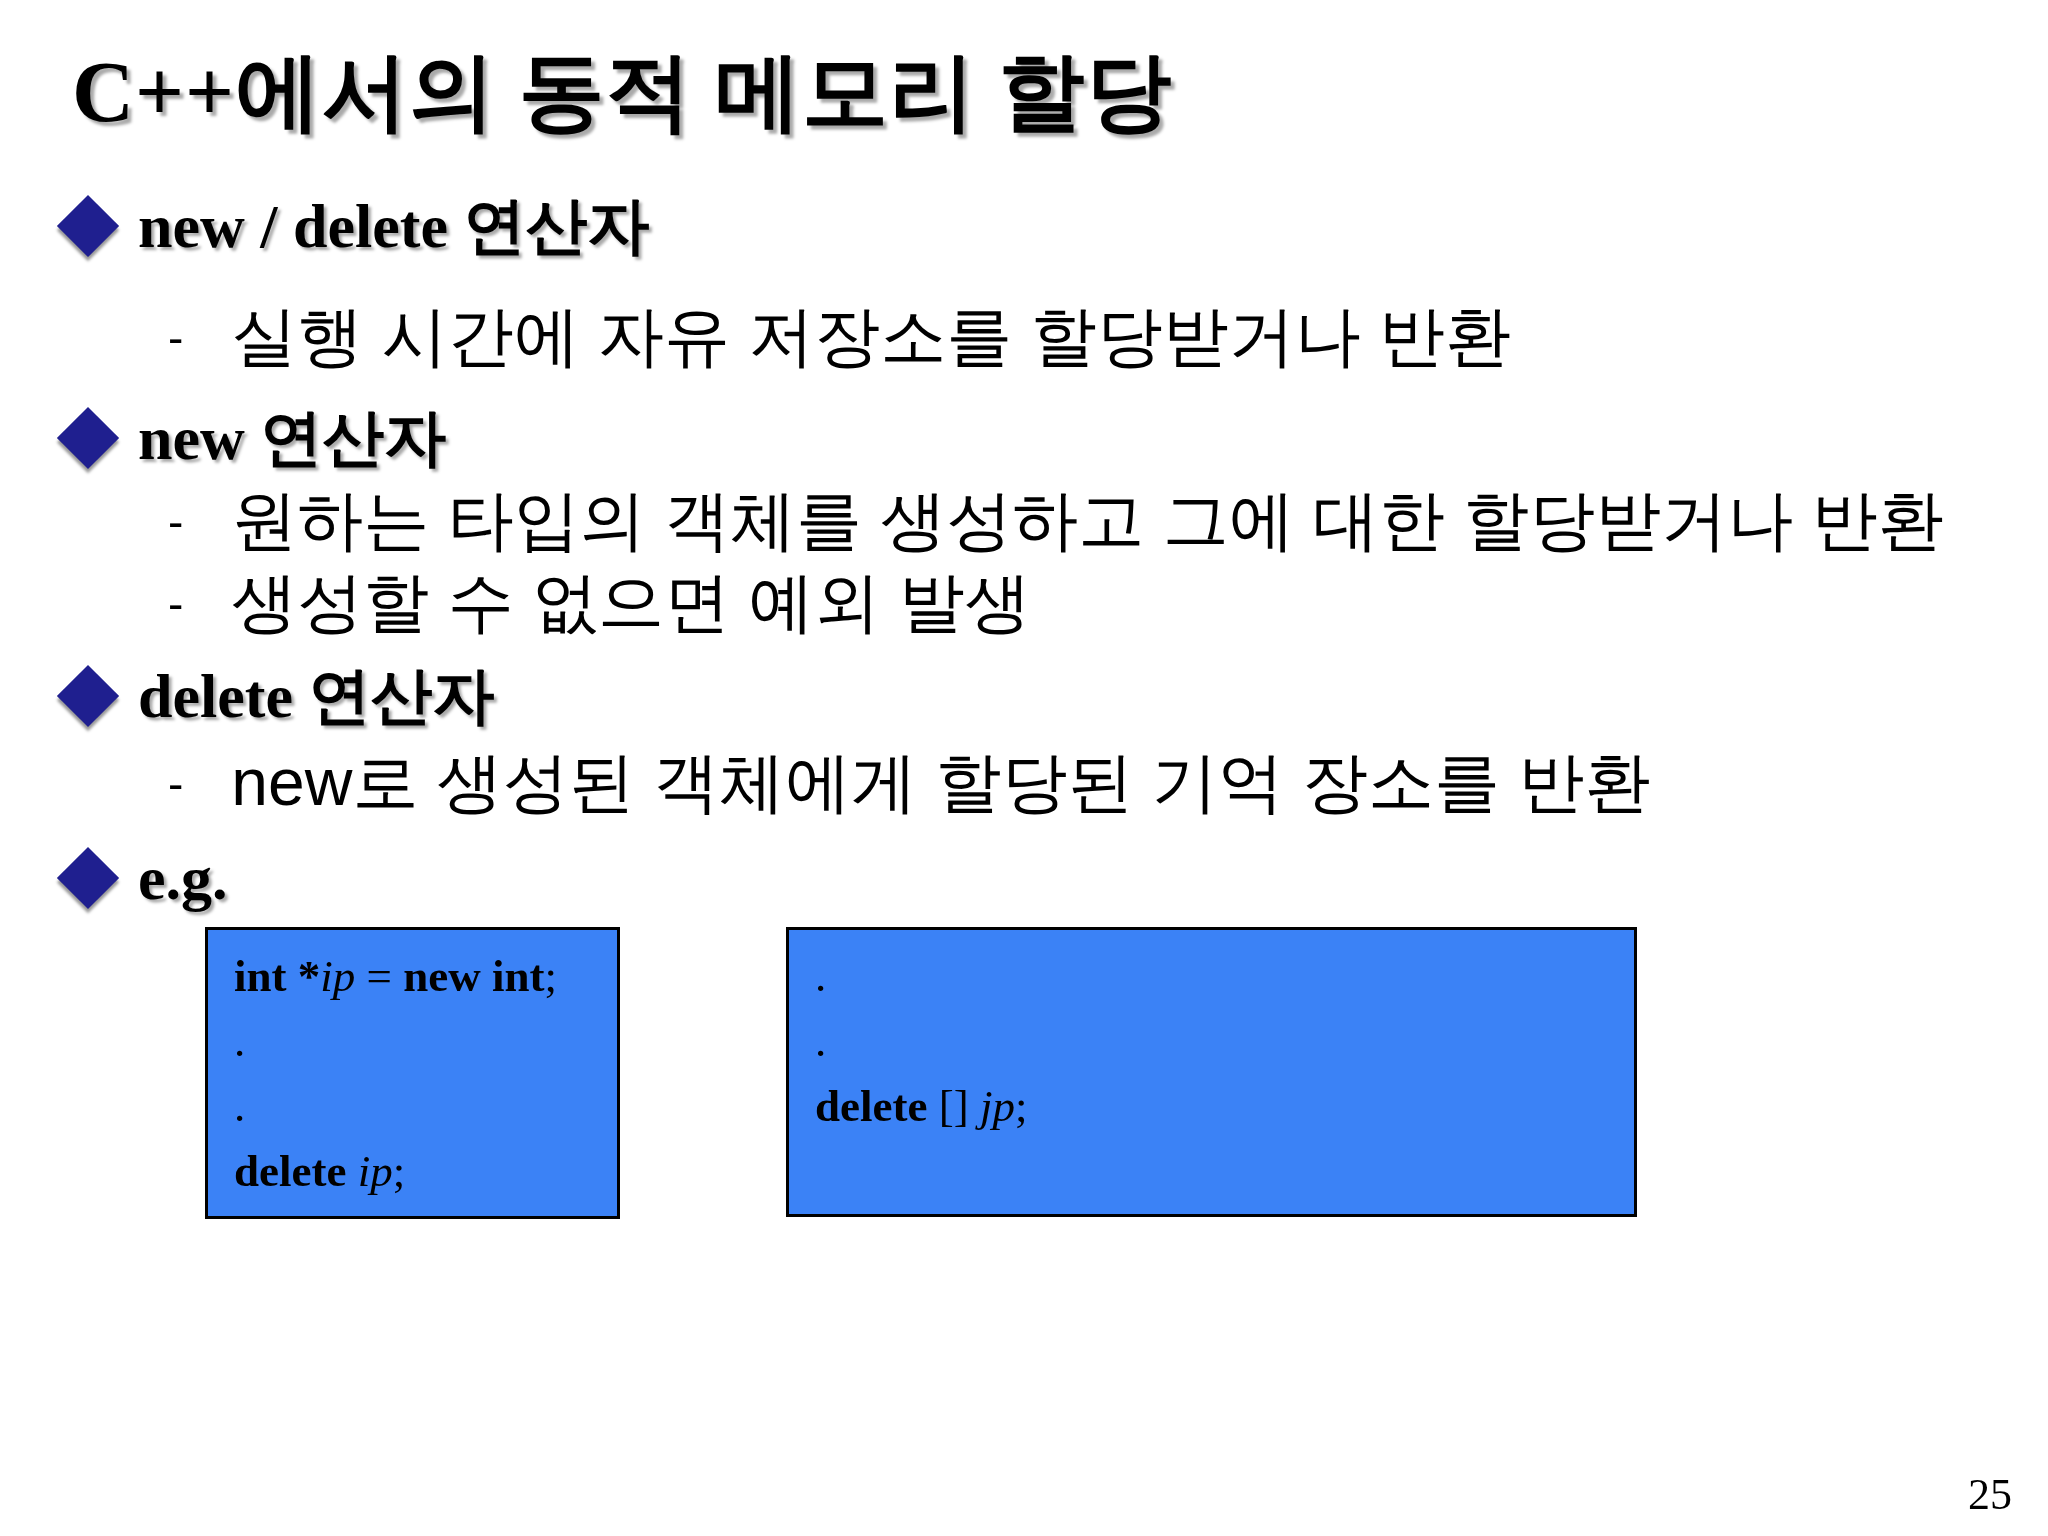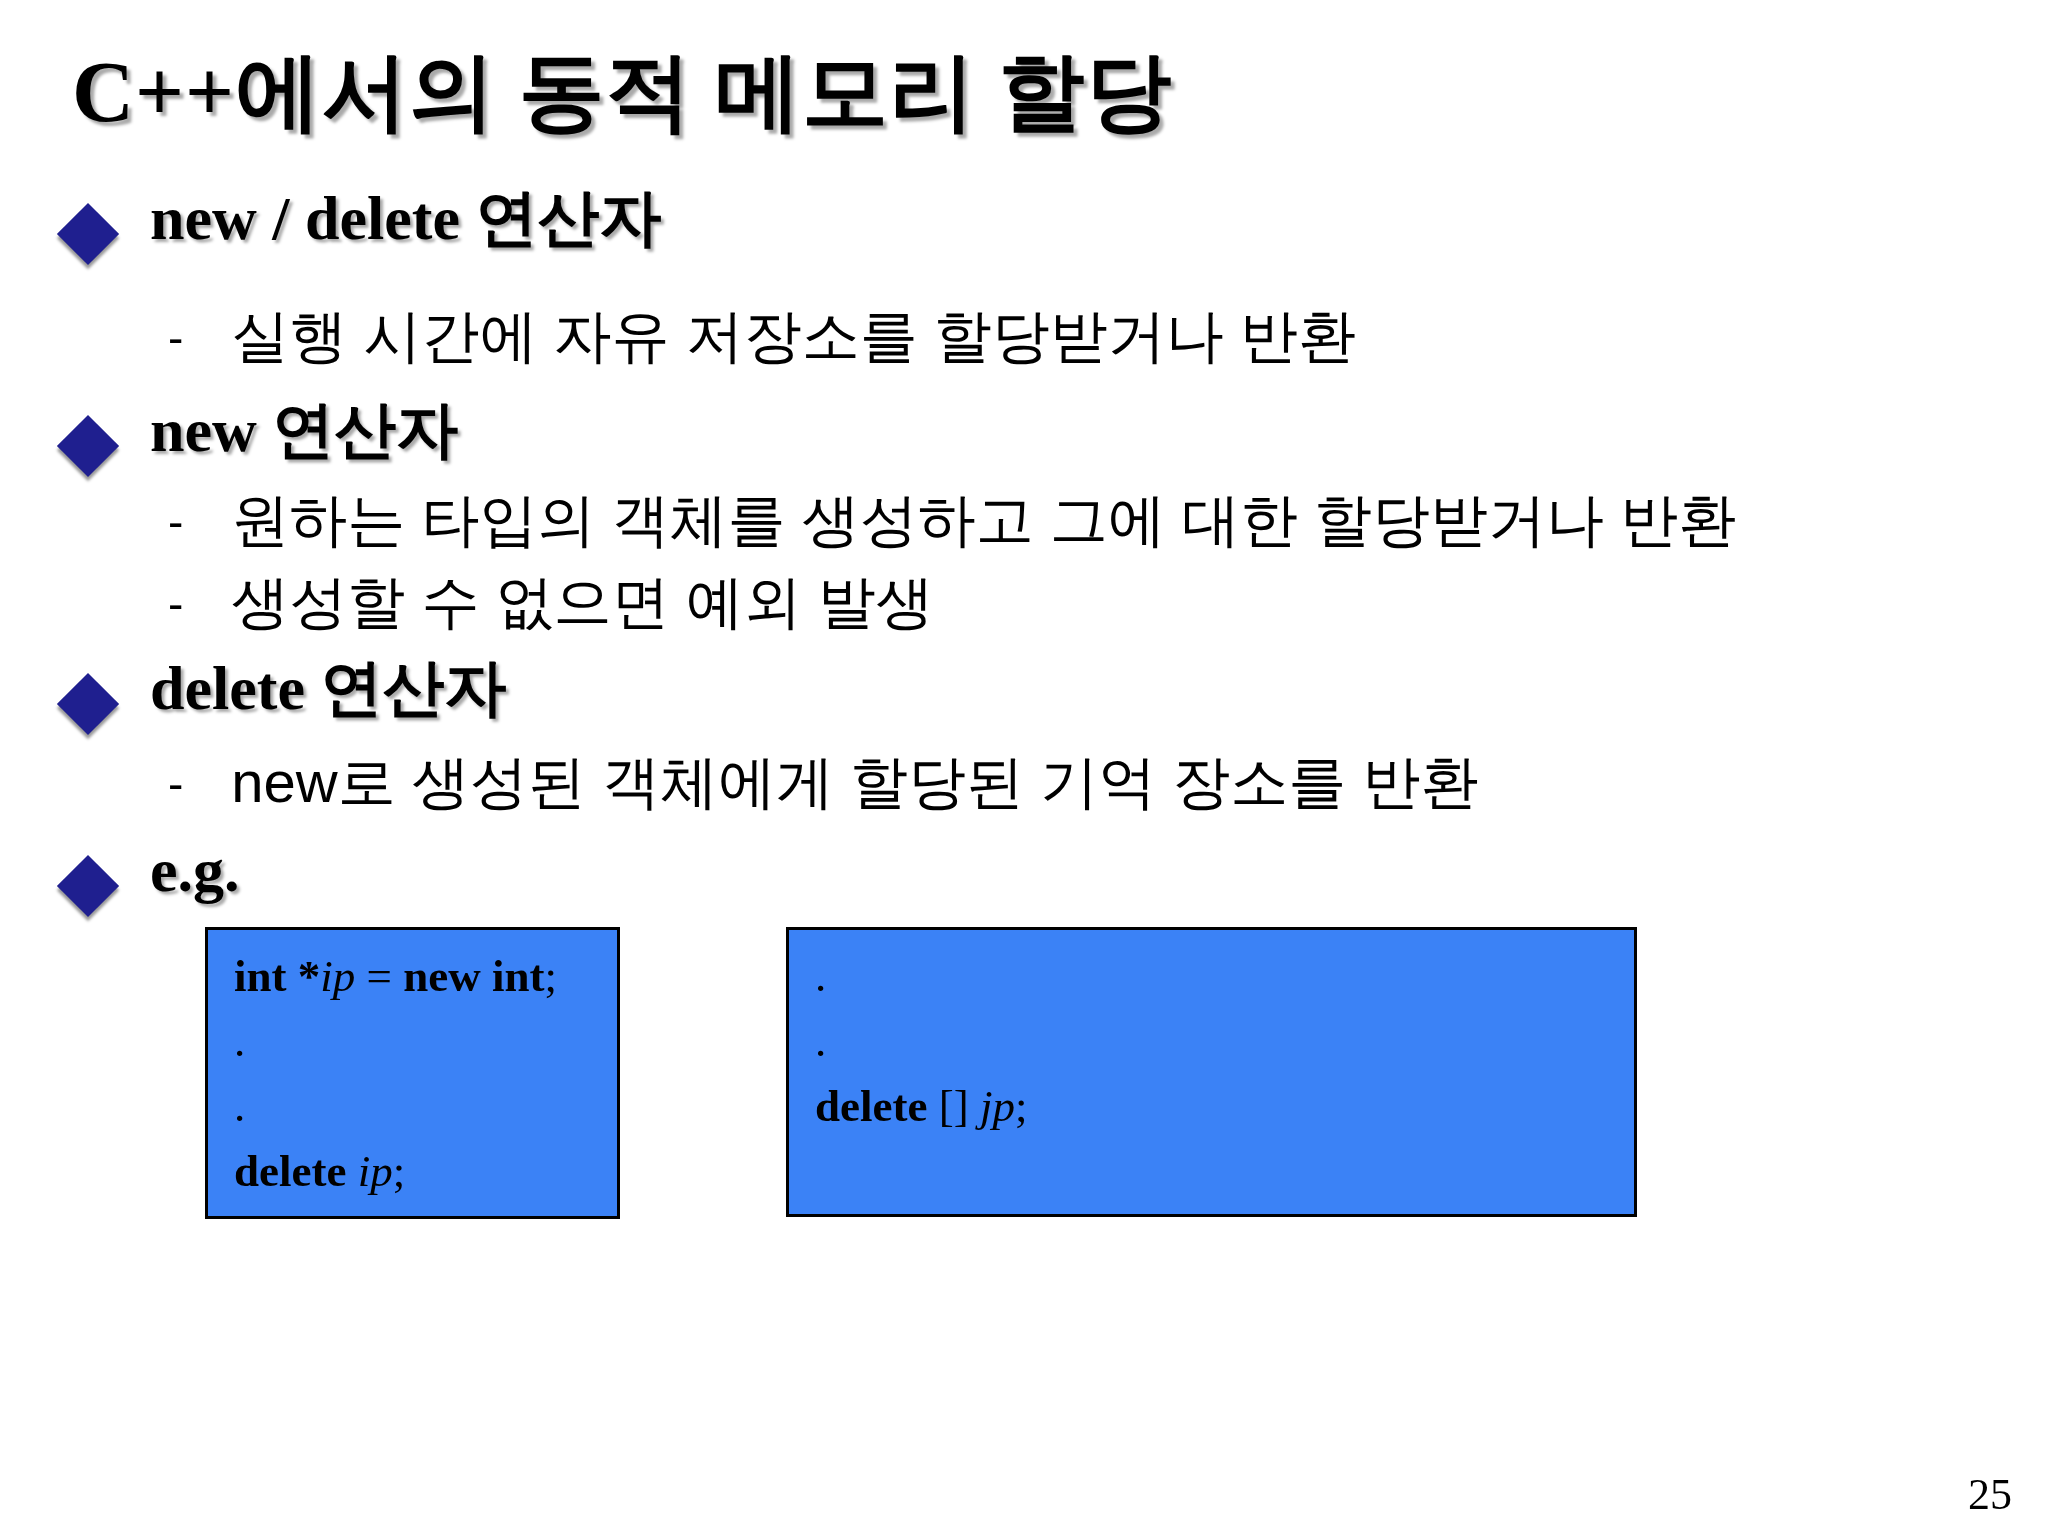--- a/index.html
+++ b/index.html
@@ -28,23 +28,24 @@
     color: #000000;
     text-shadow: 4px 4px 3px #aaaaaa;
     white-space: nowrap;
   }
 
   
   .bullet-row {
     position: absolute;
     left: 66px;
     display: flex;
-    align-items: flex-end;
-    gap: 40px;
+    align-items: center;
+    gap: 28px;
     white-space: nowrap;
+    margin-top: 8px;
   }
   .bullet-label {
     font-family: "Liberation Serif", serif;
     font-weight: bold;
     font-size: 62px;
     line-height: 76px;
     text-shadow: 3px 3px 3px #aaaaaa;
   }
   .diamond {
     width: 44px;
@@ -62,21 +63,21 @@
     align-items: flex-start;
     gap: 48px;
     white-space: nowrap;
   }
   .sub-marker {
     font-size: 46px;
     line-height: 68px;
     padding-top: 4px;
   }
   .sub-text {
-    font-size: 58px;
+    font-size: 66px;
     line-height: 72px;
   }
 
   
   .pos-b0 { top: 180px; }
   .pos-s0 { top: 300px; }
   .pos-b1 { top: 392px; }
   .pos-s1 { top: 484px; }
   .pos-s2 { top: 566px; }
   .pos-b2 { top: 650px; }

